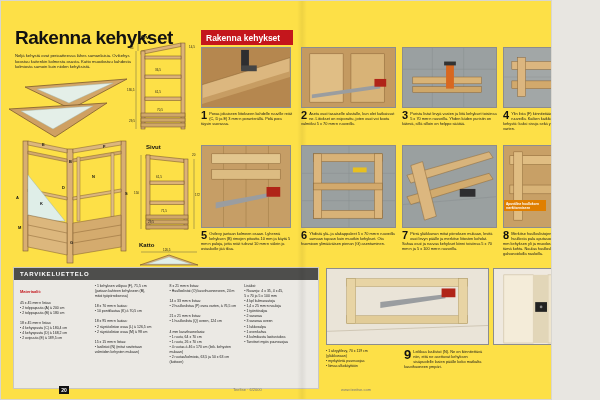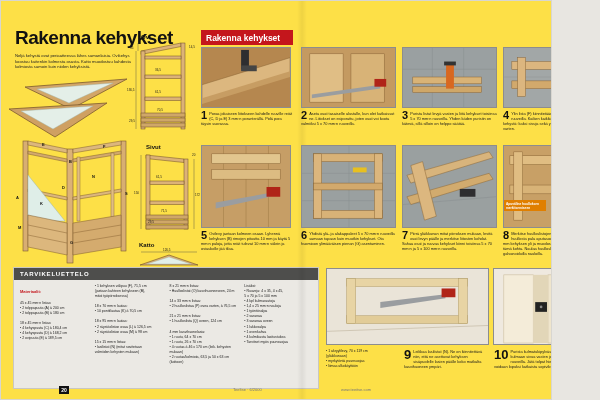--- a/index.html
+++ b/index.html
@@ -347,24 +347,20 @@
   </div>
 
   <div class="abs extra-list">• 1 akryylilevy, 70 x 119 cm
 (yläikkunaan)
 • myrkytöntä puunsuojaa
 • liimaa ulkokäyttöön</div>
   <div class="abs cap big" style="left:403px;top:348px;width:85px">
     <span class="num">9</span>
     <span>Leikkaa lasilistat (N). Ne on kiinnitettävä niin, että ne asettuvat kehyksen sisäpuolelle lasien päälle koko matkalta kasvihuoneen ympäri.</span>
   </div>
-  <div class="abs cap big" style="left:493px;top:348px;width:105px">
-    <span class="num">10</span>
-    <span>Purista kulmatukipylväs (A ja B) kasvihuoneen kulmaan sivua vasten ja kiinnitä se 5 x 70 mm:n ruuveilla. Jätä tolpat hieman ylipitkiksi, jotta ne voidaan lopuksi katkaista sopiviksi.</span>
-  </div>
 
   <div class="abs next-arrow"></div>
 
   <div class="abs pnum-left">20</div>
   <div class="abs credit" style="left:232px;top:386px">TeeItse · 6/2000</div>
   <div class="abs credit" style="left:340px;top:386px">www.teeitse.com</div>
   <div class="abs pnum-right">23</div>
 
 </div>
 

